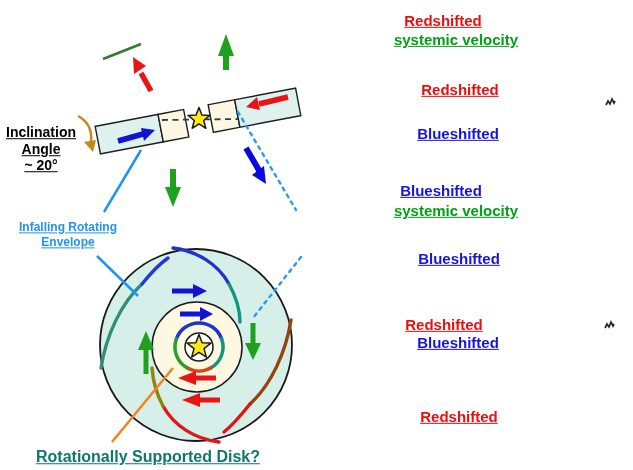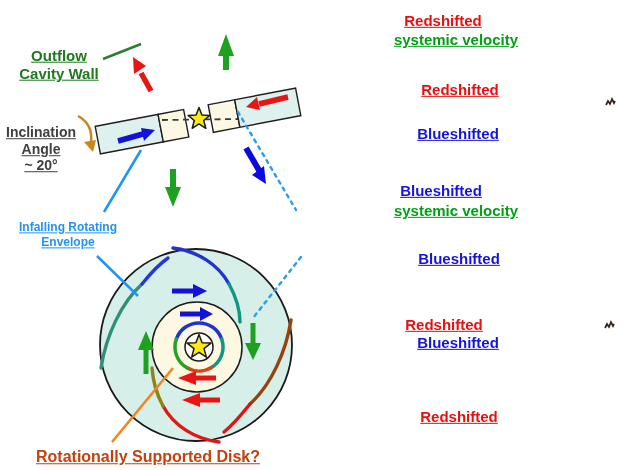--- a/index.html
+++ b/index.html
@@ -130,32 +130,30 @@
     <line x1="104" y1="212" x2="141" y2="150" stroke="#2093f5" stroke-width="2.5"></line>
     <line x1="97" y1="256" x2="138" y2="296" stroke="#2093f5" stroke-width="2.5"></line>
   </g>
 
   <g>
     <path d="M606,105 l2,-4 2,3 2,-5 2,4 1,-2" fill="none" stroke="#33231a" stroke-width="1.7"></path>
     <path d="M605,328 l2,-4 2,3 2,-5 2,4 1,-2" fill="none" stroke="#33231a" stroke-width="1.7"></path>
   </g>
 </svg>
 
-  <div class="lbl lbl-outflow" style="left: 59px; top: 65px; color: rgb(27, 122, 27);">Outflow
-Cavity Wall</div>
 
-  <div class="lbl lbl-incl" style="left: 41px; top: 149px; color: #404040;">Inclination
+  <div class="lbl lbl-incl" style="left: 41px; top: 149px; color: #000000;">Inclination
 Angle
 ~ 20°</div>
 
   <div class="lbl lbl-env" style="left: 68px; top: 235px; color: rgb(32, 147, 245);">Infalling Rotating
 Envelope</div>
 
 
-  <div class="lbl lbl-rsd" style="left: 148px; top: 457px; color: #c2410c;">Rotationally Supported Disk?</div>
+  <div class="lbl lbl-rsd" style="left: 148px; top: 457px; color: #0f766e;">Rotationally Supported Disk?</div>
 
   <div class="lbl vel" style="left: 443px; top: 21px; color: rgb(232, 15, 15);">Redshifted</div>
   <div class="lbl vel" style="left: 456px; top: 40px; color: rgb(0, 160, 21);">systemic velocity</div>
   <div class="lbl vel" style="left: 460px; top: 90px; color: rgb(232, 15, 15);">Redshifted</div>
   <div class="lbl vel" style="left: 458px; top: 134px; color: rgb(20, 20, 221);">Blueshifted</div>
   <div class="lbl vel" style="left: 441px; top: 191px; color: rgb(20, 20, 221);">Blueshifted</div>
   <div class="lbl vel" style="left: 456px; top: 211px; color: rgb(0, 160, 21);">systemic velocity</div>
   <div class="lbl vel" style="left: 459px; top: 259px; color: rgb(20, 20, 221);">Blueshifted</div>
   <div class="lbl vel" style="left: 444px; top: 325px; color: rgb(232, 15, 15);">Redshifted</div>
   <div class="lbl vel" style="left: 458px; top: 343px; color: rgb(20, 20, 221);">Blueshifted</div>

